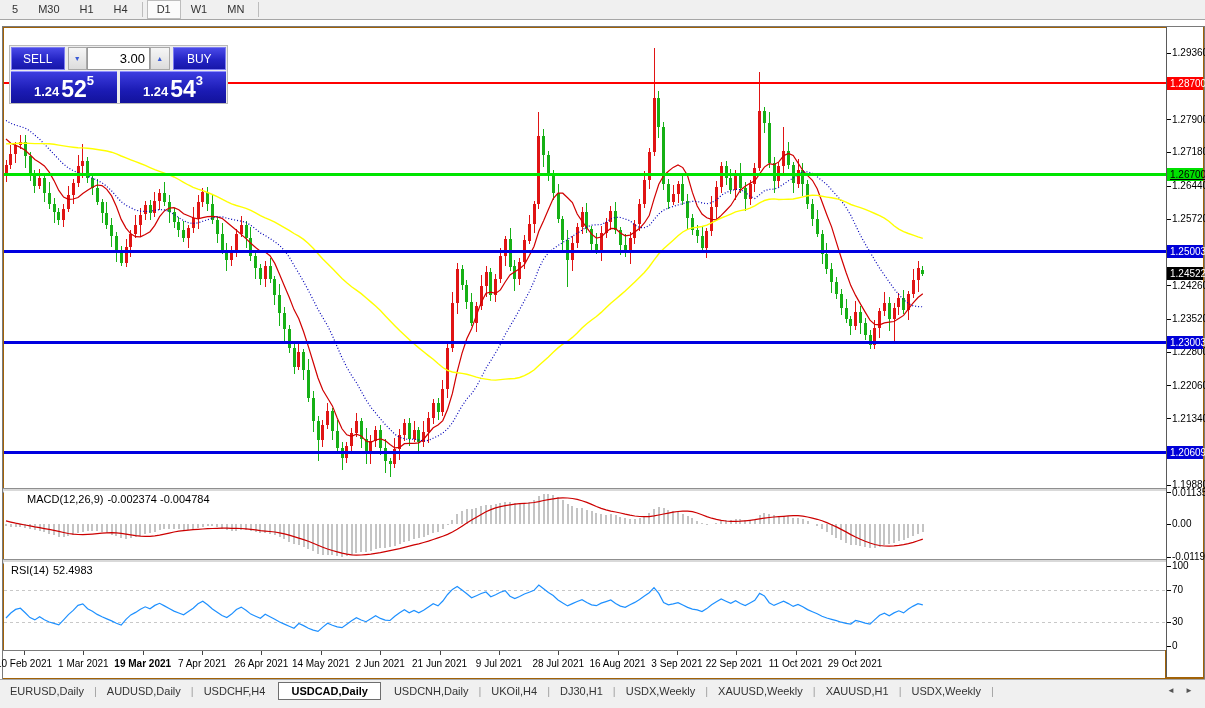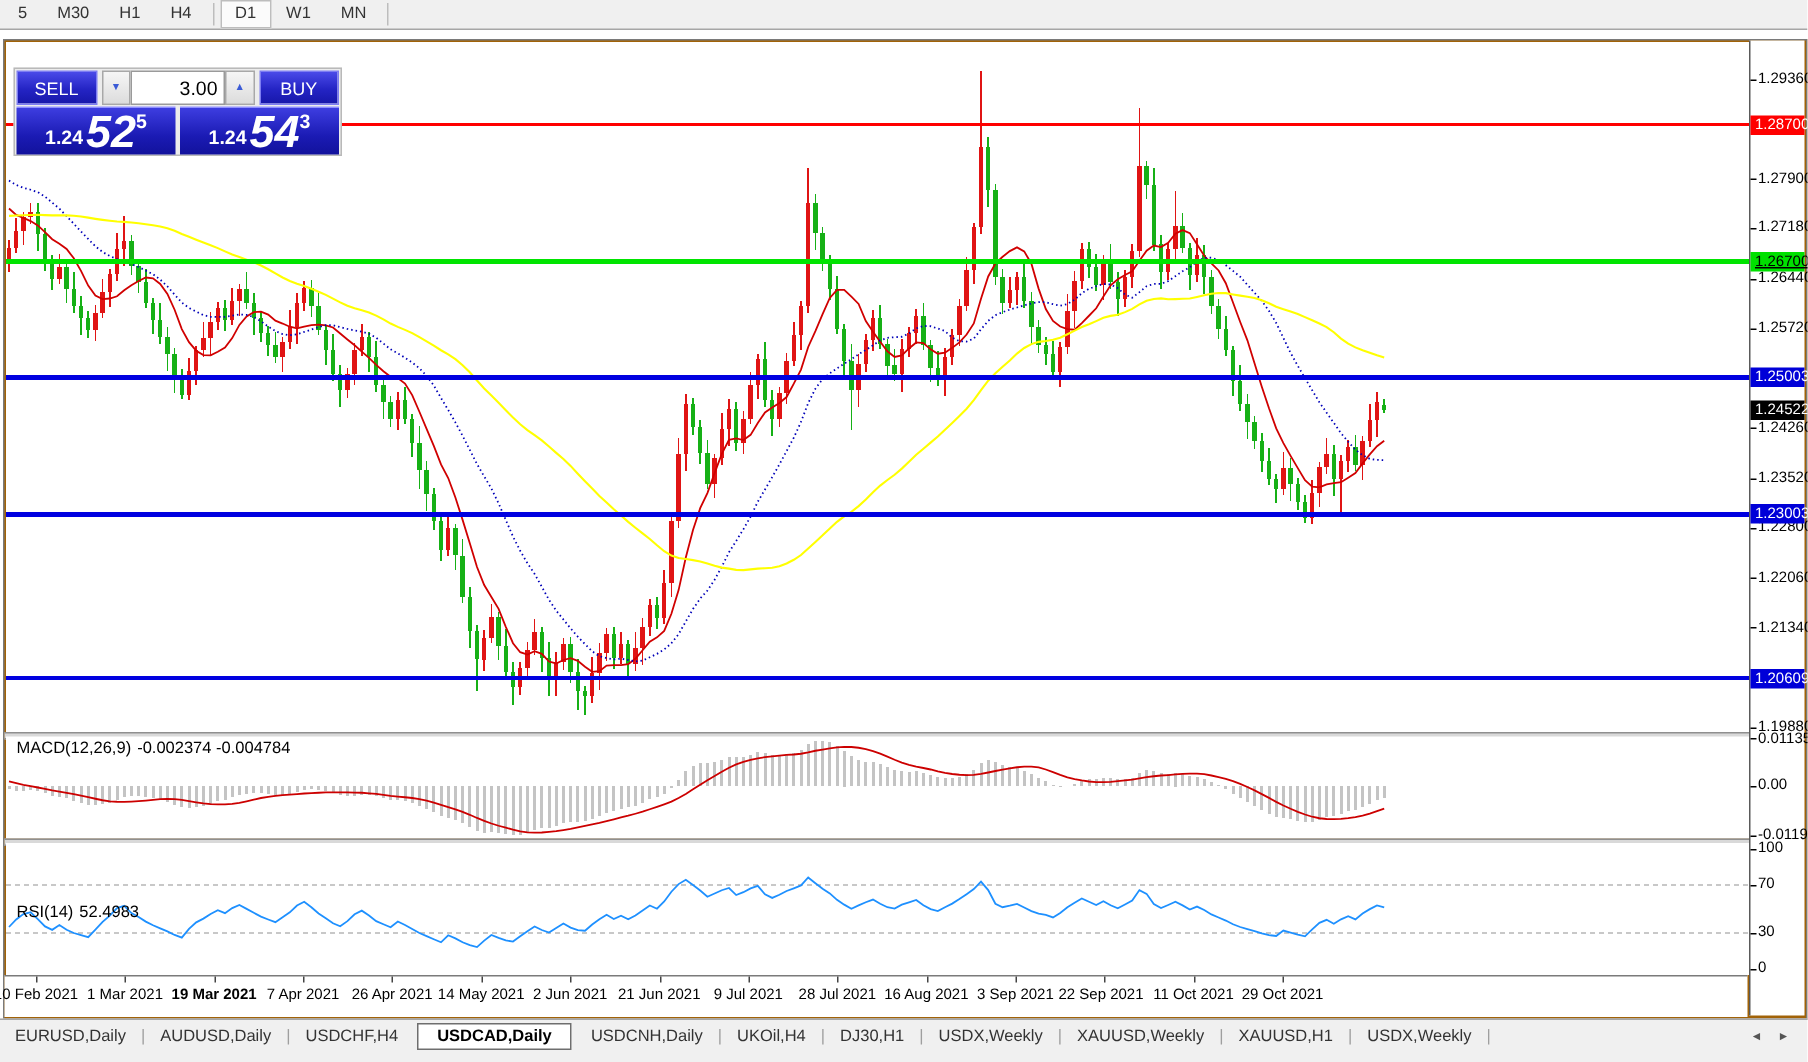--- a/index.html
+++ b/index.html
@@ -26,21 +26,21 @@
     font-size:12px;display:flex;align-items:center;justify-content:center;border:1px solid #7d7df2;
     box-sizing:border-box;cursor:pointer;}
   .spin-btn{width:20px;background:linear-gradient(180deg,#f6f6f6,#dcdcdc);border:1px solid #a8a8a8;
     box-sizing:border-box;color:#3b5bd6;font-size:7px;display:flex;align-items:center;justify-content:center;cursor:pointer;}
   .vol-input{width:63px;border:1px solid #9a9a9a;box-sizing:border-box;font-size:13px;text-align:right;
     padding:0 4px 0 0;font-family:"Liberation Sans",sans-serif;color:#000;background:#fff;}
   .price-box{width:106px;background:linear-gradient(180deg,#3d3de0,#1b1bb4 60%,#12129c);color:#fff;
     border-top:1px solid #8f8fff;display:flex;align-items:flex-end;justify-content:center;cursor:pointer;padding-bottom:1px;box-sizing:border-box;}
   .price-box + .price-box{margin-left:3px;}
   .pb-prefix{font-size:13px;font-weight:bold;margin:0 2px 3px 0;}
-  .pb-big{font-size:30px;font-weight:bold;line-height:26px;font-style:italic;}
+  .pb-big{font-size:23px;font-weight:bold;line-height:26px;}
   .pb-sup{font-size:13px;font-weight:bold;align-self:flex-start;margin-top:1px;}
   
   .pane-svg{position:absolute;left:1px;background:#fff;}
   .pane-sep{position:absolute;left:0;width:1199px;height:3px;background:#d9d9d9;
     border-top:1px solid #8f8f8f;border-bottom:1px solid #8f8f8f;box-sizing:content-box;}
   .ind-label{position:absolute;left:8px;font-size:11px;color:#000;}
   .ind-label span{margin-right:4px;}
   
   .price-axis{position:absolute;left:1163px;top:0;width:36px;height:650px;background:#fff;border-left:1px solid #5a5a5a;}
   .ax-tick{position:absolute;left:5px;font-size:10px;color:#000;white-space:nowrap;}
@@ -692,32 +692,32 @@
         <rect x="884.2" y="33.3" width="2" height="19.8" fill="#c4c4c4" shape-rendering="crispEdges"></rect>
         <rect x="889.0" y="33.3" width="2" height="18.4" fill="#c4c4c4" shape-rendering="crispEdges"></rect>
         <rect x="893.8" y="33.3" width="2" height="16.6" fill="#c4c4c4" shape-rendering="crispEdges"></rect>
         <rect x="898.6" y="33.3" width="2" height="15.7" fill="#c4c4c4" shape-rendering="crispEdges"></rect>
         <rect x="903.4" y="33.3" width="2" height="13.9" fill="#c4c4c4" shape-rendering="crispEdges"></rect>
         <rect x="908.2" y="33.3" width="2" height="11.7" fill="#c4c4c4" shape-rendering="crispEdges"></rect>
         <rect x="913.0" y="33.3" width="2" height="9.3" fill="#c4c4c4" shape-rendering="crispEdges"></rect>
         <rect x="917.8" y="33.3" width="2" height="7.5" fill="#c4c4c4" shape-rendering="crispEdges"></rect>
         <path d="M2.0 29.9 L6.8 31.1 L11.6 32.2 L16.4 33.1 L21.2 34.0 L26.0 34.9 L30.8 35.9 L35.6 36.7 L40.4 37.6 L45.2 38.4 L50.0 39.4 L54.8 40.4 L59.6 41.5 L64.4 42.5 L69.2 43.2 L74.0 43.5 L78.8 43.6 L83.6 43.4 L88.4 43.1 L93.2 42.7 L98.0 42.2 L102.8 41.8 L107.6 41.6 L112.4 41.8 L117.2 42.3 L122.0 43.1 L126.8 43.9 L131.6 44.6 L136.4 45.1 L141.2 45.3 L146.0 45.3 L150.8 44.9 L155.6 44.2 L160.4 43.2 L165.2 42.1 L170.0 41.0 L174.8 40.2 L179.6 39.6 L184.4 39.1 L189.2 38.7 L194.0 38.4 L198.8 38.0 L203.6 37.7 L208.4 37.5 L213.2 37.3 L218.0 37.2 L222.8 37.2 L227.6 37.3 L232.4 37.4 L237.2 37.5 L242.0 37.9 L246.8 38.3 L251.6 38.9 L256.4 39.6 L261.2 40.1 L266.0 40.5 L270.8 41.0 L275.6 41.8 L280.4 42.8 L285.2 44.1 L290.0 45.6 L294.8 47.1 L299.6 48.6 L304.4 50.3 L309.2 52.2 L314.0 54.3 L318.8 56.2 L323.6 58.0 L328.4 59.5 L333.2 60.8 L338.0 62.1 L342.8 63.2 L347.6 63.9 L352.4 64.1 L357.2 64.0 L362.0 63.6 L366.8 63.1 L371.6 62.4 L376.4 61.6 L381.2 60.6 L386.0 59.6 L390.8 58.6 L395.6 57.6 L400.4 56.4 L405.2 55.2 L410.0 53.9 L414.8 52.8 L419.6 51.5 L424.4 50.1 L429.2 48.5 L434.0 46.9 L438.8 45.2 L443.6 43.4 L448.4 41.0 L453.2 38.3 L458.0 35.2 L462.8 32.1 L467.6 29.1 L472.4 26.3 L477.2 23.5 L482.0 20.8 L486.8 18.6 L491.6 16.9 L496.4 15.6 L501.2 14.6 L506.0 13.8 L510.8 13.2 L515.6 12.7 L520.4 12.3 L525.2 12.0 L530.0 11.5 L534.8 10.6 L539.6 9.5 L544.4 8.7 L549.2 7.9 L554.0 7.2 L558.8 6.9 L563.6 7.0 L568.4 7.5 L573.2 8.4 L578.0 9.7 L582.8 11.4 L587.6 13.4 L592.4 15.5 L597.2 17.4 L602.0 18.9 L606.8 20.1 L611.6 21.0 L616.4 22.0 L621.2 23.2 L626.0 24.2 L630.8 25.0 L635.6 25.5 L640.4 25.7 L645.2 25.6 L650.0 24.9 L654.8 24.0 L659.6 23.0 L664.4 22.1 L669.2 21.2 L674.0 20.5 L678.8 20.1 L683.6 20.1 L688.4 20.6 L693.2 22.0 L698.0 23.8 L702.8 25.6 L707.6 27.2 L712.4 28.4 L717.2 29.3 L722.0 30.0 L726.8 30.4 L731.6 30.4 L736.4 30.2 L741.2 29.8 L746.0 29.3 L750.8 28.7 L755.6 27.9 L760.4 27.1 L765.2 26.5 L770.0 26.0 L774.8 25.7 L779.6 25.3 L784.4 24.9 L789.2 24.7 L794.0 24.7 L798.8 25.1 L803.6 26.0 L808.4 27.1 L813.2 28.3 L818.0 29.8 L822.8 31.6 L827.6 33.7 L832.4 35.9 L837.2 38.4 L842.0 40.9 L846.8 43.6 L851.6 46.0 L856.4 48.2 L861.2 50.2 L866.0 52.0 L870.8 53.5 L875.6 54.5 L880.4 55.0 L885.2 55.1 L890.0 54.9 L894.8 54.4 L899.6 53.7 L904.4 52.7 L909.2 51.4 L914.0 49.8 L918.8 48.1 " fill="none" stroke="#cc0000" stroke-width="1.2"></path>
       </svg>
-    <div class="ind-label" style="top:466px;">
+    <div class="ind-label" style="top:466px;margin-left:16px;">
       <span>MACD(12,26,9)</span><span>-0.002374 -0.004784</span>
     </div>
 
     <div class="pane-sep" style="top:532px;"></div>
 
     <svg id="rsi-svg" class="pane-svg" style="top:535px;" width="1162" height="88" viewBox="0 0 1162 88">
         <line x1="0" y1="28.0" x2="1162" y2="28.0" stroke="#c8c8c8" stroke-width="1" stroke-dasharray="3,3" shape-rendering="crispEdges"></line>
         <line x1="0" y1="60.0" x2="1162" y2="60.0" stroke="#c8c8c8" stroke-width="1" stroke-dasharray="3,3" shape-rendering="crispEdges"></line>
         <path d="M2.0 56.0 L6.8 51.0 L11.6 47.4 L16.4 46.2 L21.2 50.8 L26.0 55.6 L30.8 57.9 L35.6 54.7 L40.4 57.8 L45.2 60.0 L50.0 61.4 L54.8 62.8 L59.6 57.8 L64.4 52.6 L69.2 48.4 L74.0 43.4 L78.8 41.9 L83.6 46.7 L88.4 49.3 L93.2 52.4 L98.0 54.8 L102.8 56.9 L107.6 58.9 L112.4 61.3 L117.2 63.1 L122.0 57.3 L126.8 52.9 L131.6 50.4 L136.4 47.3 L141.2 44.8 L146.0 46.8 L150.8 43.4 L155.6 41.3 L160.4 43.9 L165.2 46.5 L170.0 49.1 L174.8 51.0 L179.6 52.8 L184.4 49.5 L189.2 46.2 L194.0 41.7 L198.8 39.2 L203.6 42.8 L208.4 47.0 L213.2 50.2 L218.0 53.5 L222.8 55.5 L227.6 52.1 L232.4 47.5 L237.2 45.1 L242.0 48.3 L246.8 52.1 L251.6 54.2 L256.4 56.2 L261.2 52.3 L266.0 54.7 L270.8 57.3 L275.6 60.0 L280.4 62.1 L285.2 64.2 L290.0 66.2 L294.8 61.5 L299.6 63.6 L304.4 66.2 L309.2 68.1 L314.0 69.4 L318.8 65.1 L323.6 61.3 L328.4 63.3 L333.2 64.9 L338.0 65.7 L342.8 62.2 L347.6 58.8 L352.4 55.7 L357.2 58.0 L362.0 59.7 L366.8 56.7 L371.6 53.7 L376.4 56.4 L381.2 58.1 L386.0 58.5 L390.8 54.3 L395.6 50.8 L400.4 47.8 L405.2 50.7 L410.0 48.5 L414.8 50.9 L419.6 48.3 L424.4 45.0 L429.2 41.7 L434.0 43.8 L438.8 39.0 L443.6 32.5 L448.4 27.4 L453.2 24.5 L458.0 28.0 L462.8 31.7 L467.6 35.8 L472.4 33.7 L477.2 31.5 L482.0 30.0 L486.8 34.7 L491.6 32.8 L496.4 30.3 L501.2 28.6 L506.0 34.2 L510.8 36.6 L515.6 34.5 L520.4 32.0 L525.2 30.2 L530.0 28.3 L534.8 23.0 L539.6 26.8 L544.4 30.5 L549.2 33.6 L554.0 37.9 L558.8 41.1 L563.6 43.9 L568.4 41.6 L573.2 39.5 L578.0 37.7 L582.8 40.5 L587.6 42.8 L592.4 43.7 L597.2 41.1 L602.0 39.6 L606.8 38.0 L611.6 41.5 L616.4 44.1 L621.2 45.4 L626.0 42.8 L630.8 40.4 L635.6 37.4 L640.4 34.1 L645.2 30.7 L650.0 25.7 L654.8 31.4 L659.6 40.5 L664.4 42.8 L669.2 41.8 L674.0 40.6 L678.8 43.0 L683.6 45.4 L688.4 47.1 L693.2 47.9 L698.0 49.6 L702.8 46.6 L707.6 42.8 L712.4 39.8 L717.2 37.0 L722.0 39.2 L726.8 41.3 L731.6 38.8 L736.4 41.5 L741.2 43.5 L746.0 41.0 L750.8 38.4 L755.6 31.4 L760.4 33.9 L765.2 40.7 L770.0 43.4 L774.8 41.3 L779.6 39.2 L784.4 41.6 L789.2 44.4 L794.0 42.4 L798.8 44.7 L803.6 47.6 L808.4 49.7 L813.2 51.7 L818.0 54.2 L822.8 56.0 L827.6 57.4 L832.4 58.7 L837.2 60.2 L842.0 61.4 L846.8 62.0 L851.6 58.4 L856.4 59.7 L861.2 61.1 L866.0 62.2 L870.8 57.6 L875.6 53.2 L880.4 51.2 L885.2 53.8 L890.0 50.9 L894.8 48.8 L899.6 50.9 L904.4 47.0 L909.2 44.1 L914.0 41.6 L918.8 42.9 " fill="none" stroke="#1e90ff" stroke-width="1.2"></path>
       </svg>
-    <div class="ind-label" style="top:537px;margin-top:38px;">
+    <div class="ind-label" style="top:537px;">
       <span>RSI(14)</span><span>52.4983</span>
     </div>
 
     <div class="time-axis" id="time-axis">
         <div class="t-tick" style="left: 21px;"></div>
         <div class="t-label" style="left: 21px;">10 Feb 2021</div>
         <div class="t-tick" style="left: 80.36px;"></div>
         <div class="t-label" style="left: 80.36px;">1 Mar 2021</div>
         <div class="t-tick" style="left: 139.72px;"></div>
         <div class="t-label" style="left: 139.72px; font-weight: bold;">19 Mar 2021</div>

